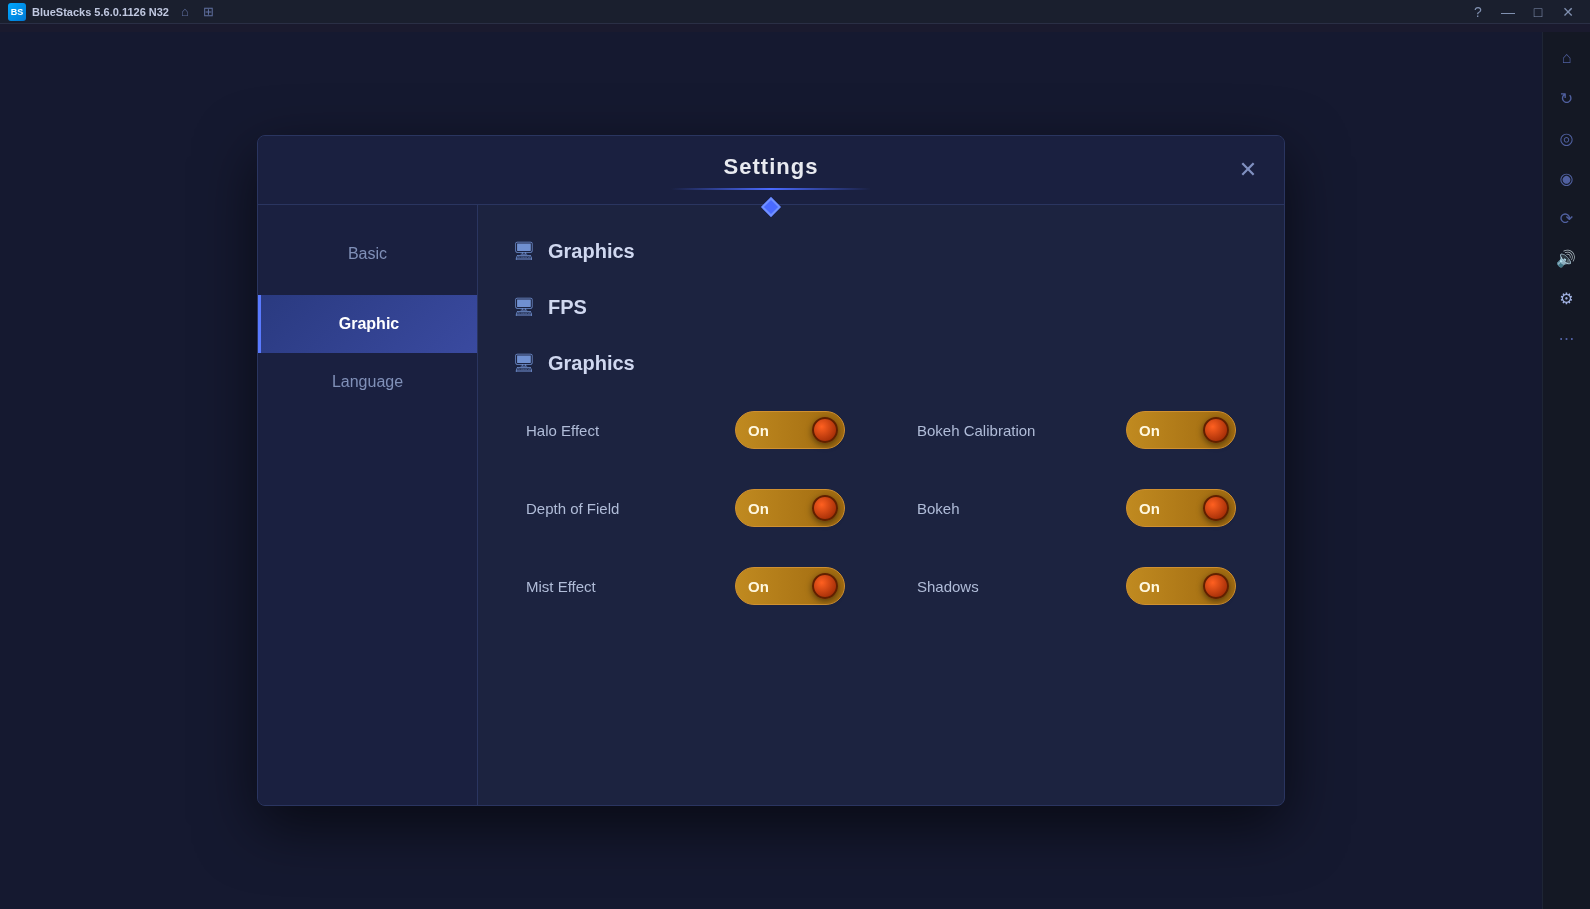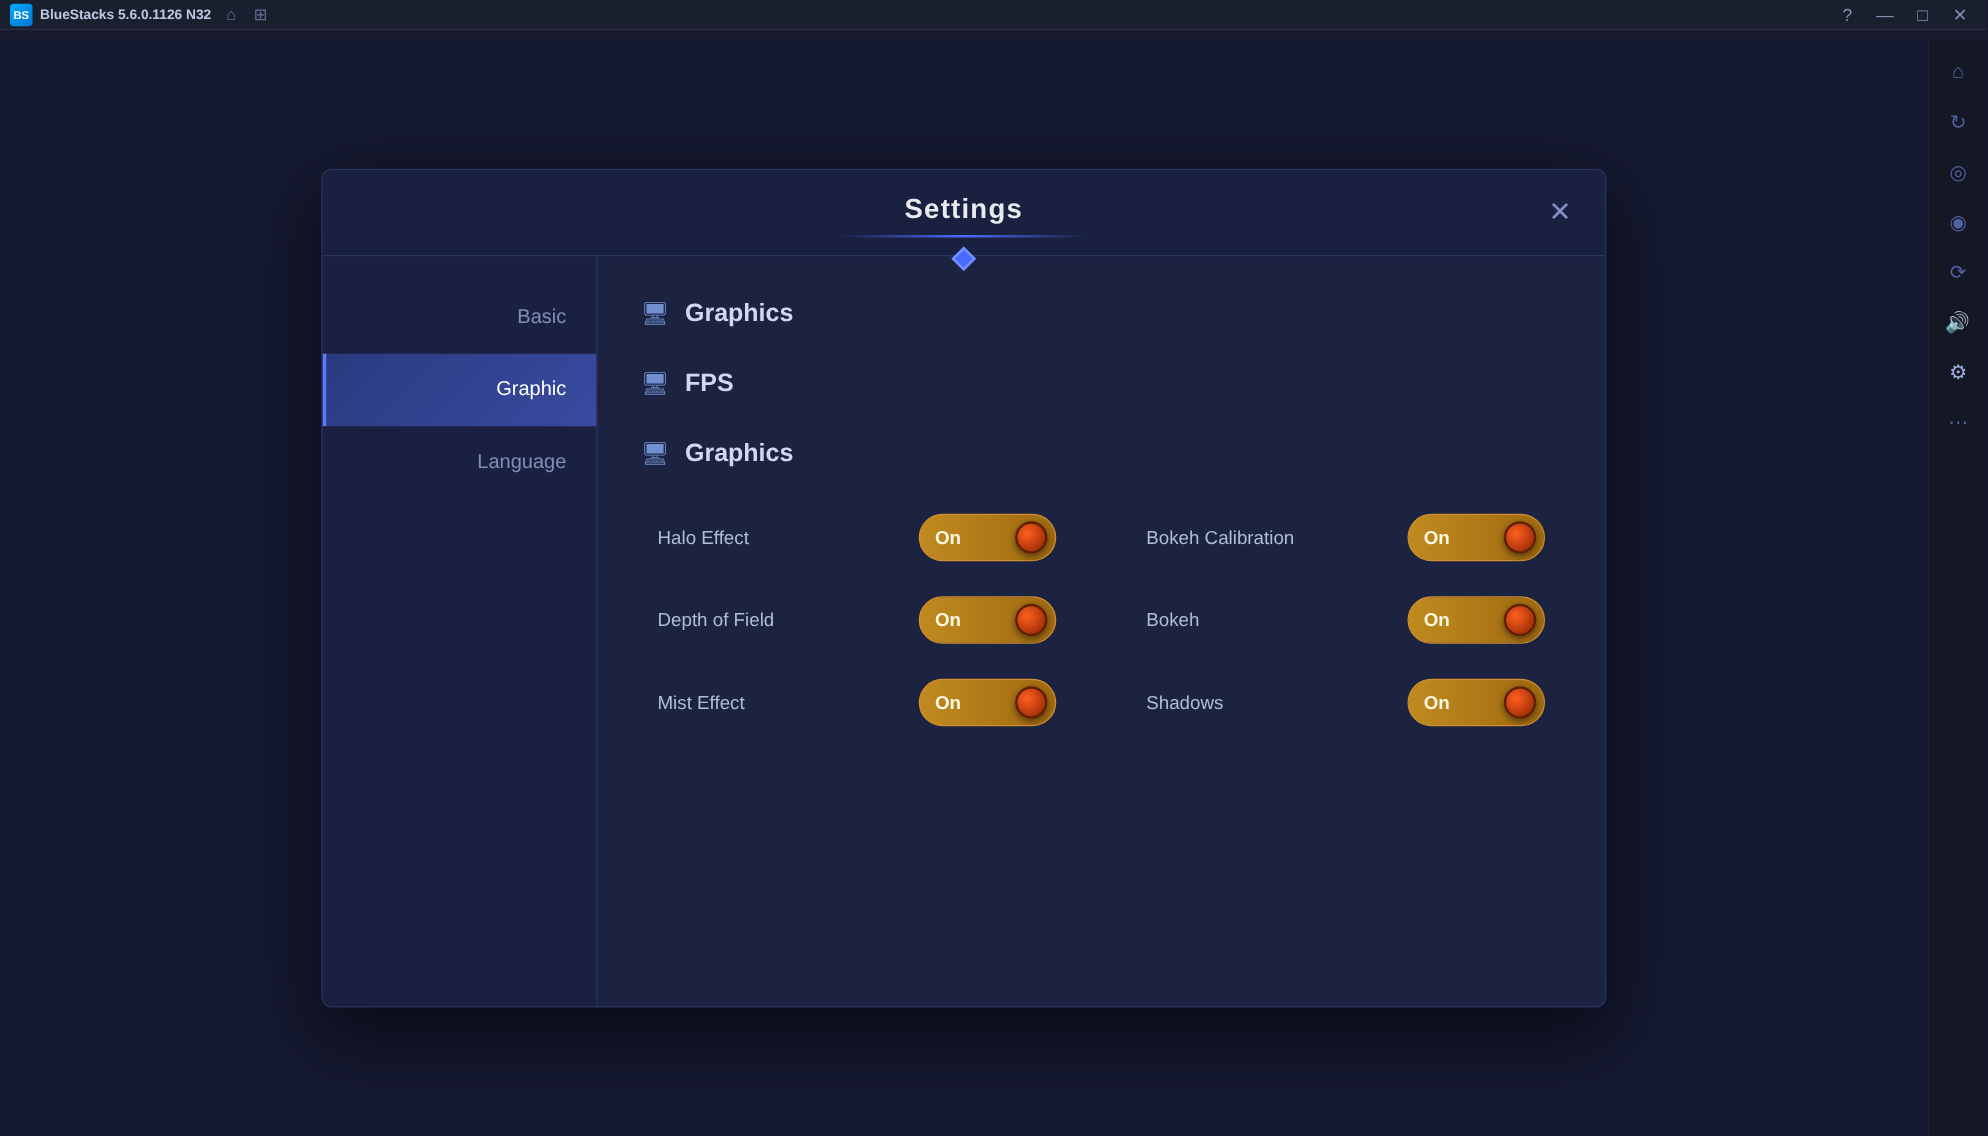--- a/index.html
+++ b/index.html
@@ -209,30 +209,31 @@
       padding: 20px 0;
       border-right: 1px solid #2a3560;
       flex-shrink: 0;
     }
 
     .nav-item {
       padding: 20px 24px;
       color: #8090b8;
       font-size: 16px;
       cursor: pointer;
-      text-align: right;
+      text-align: center;
       border-radius: 0;
       transition: background 0.2s;
     }
 
     .nav-item.active {
       background: linear-gradient(135deg, #2a3a80 0%, #3a4aa0 100%);
       color: #ffffff;
-      font-weight: 400;
+      font-weight: 700;
       border-left: 3px solid #5a7aff;
+      margin-top: 12px;
     }
 
     
     .modal-content {
       flex: 1;
       padding: 24px 32px;
       overflow-y: auto;
     }
 
     
@@ -340,21 +341,21 @@
       border-radius: 50%;
       background: radial-gradient(circle at 35% 35%, #ff6020, #8b2000);
       border: 2px solid #602000;
       box-shadow: 0 2px 6px rgba(0,0,0,0.5);
     }
 
     
     .toggle-grid {
       display: grid;
       grid-template-columns: 1fr 1fr;
-      gap: 0 40px;
+      gap: 12px 40px;
     }
 
     .toggle-grid-item {
       display: flex;
       align-items: center;
       justify-content: space-between;
       padding: 14px 16px;
     }
   </style>
 </head>

